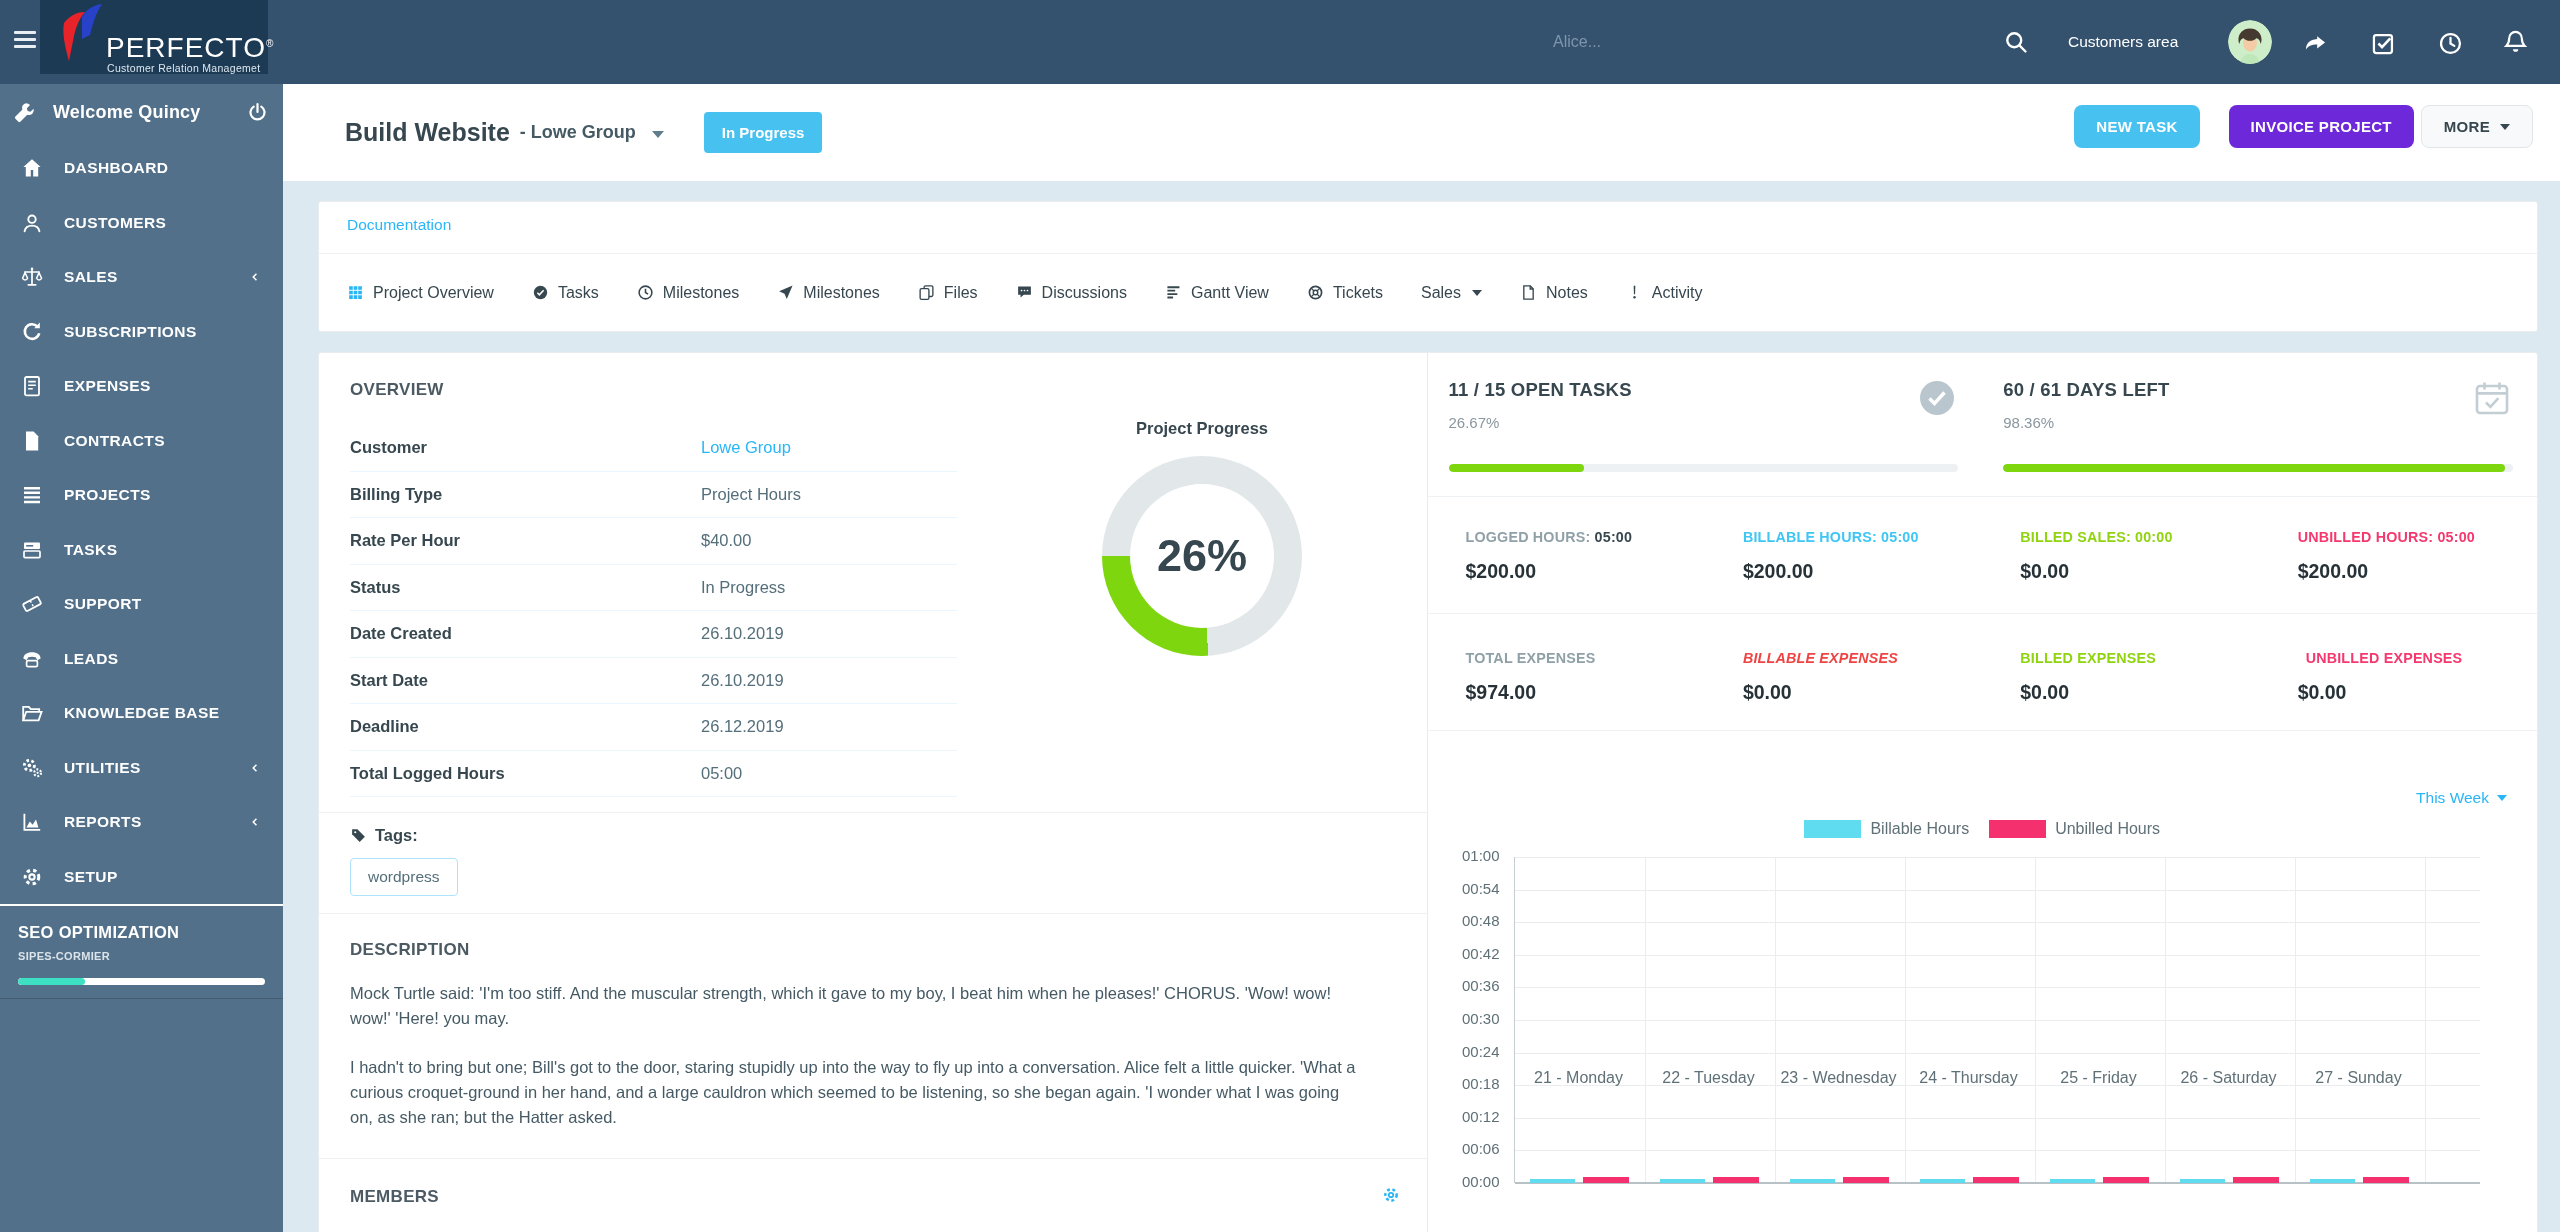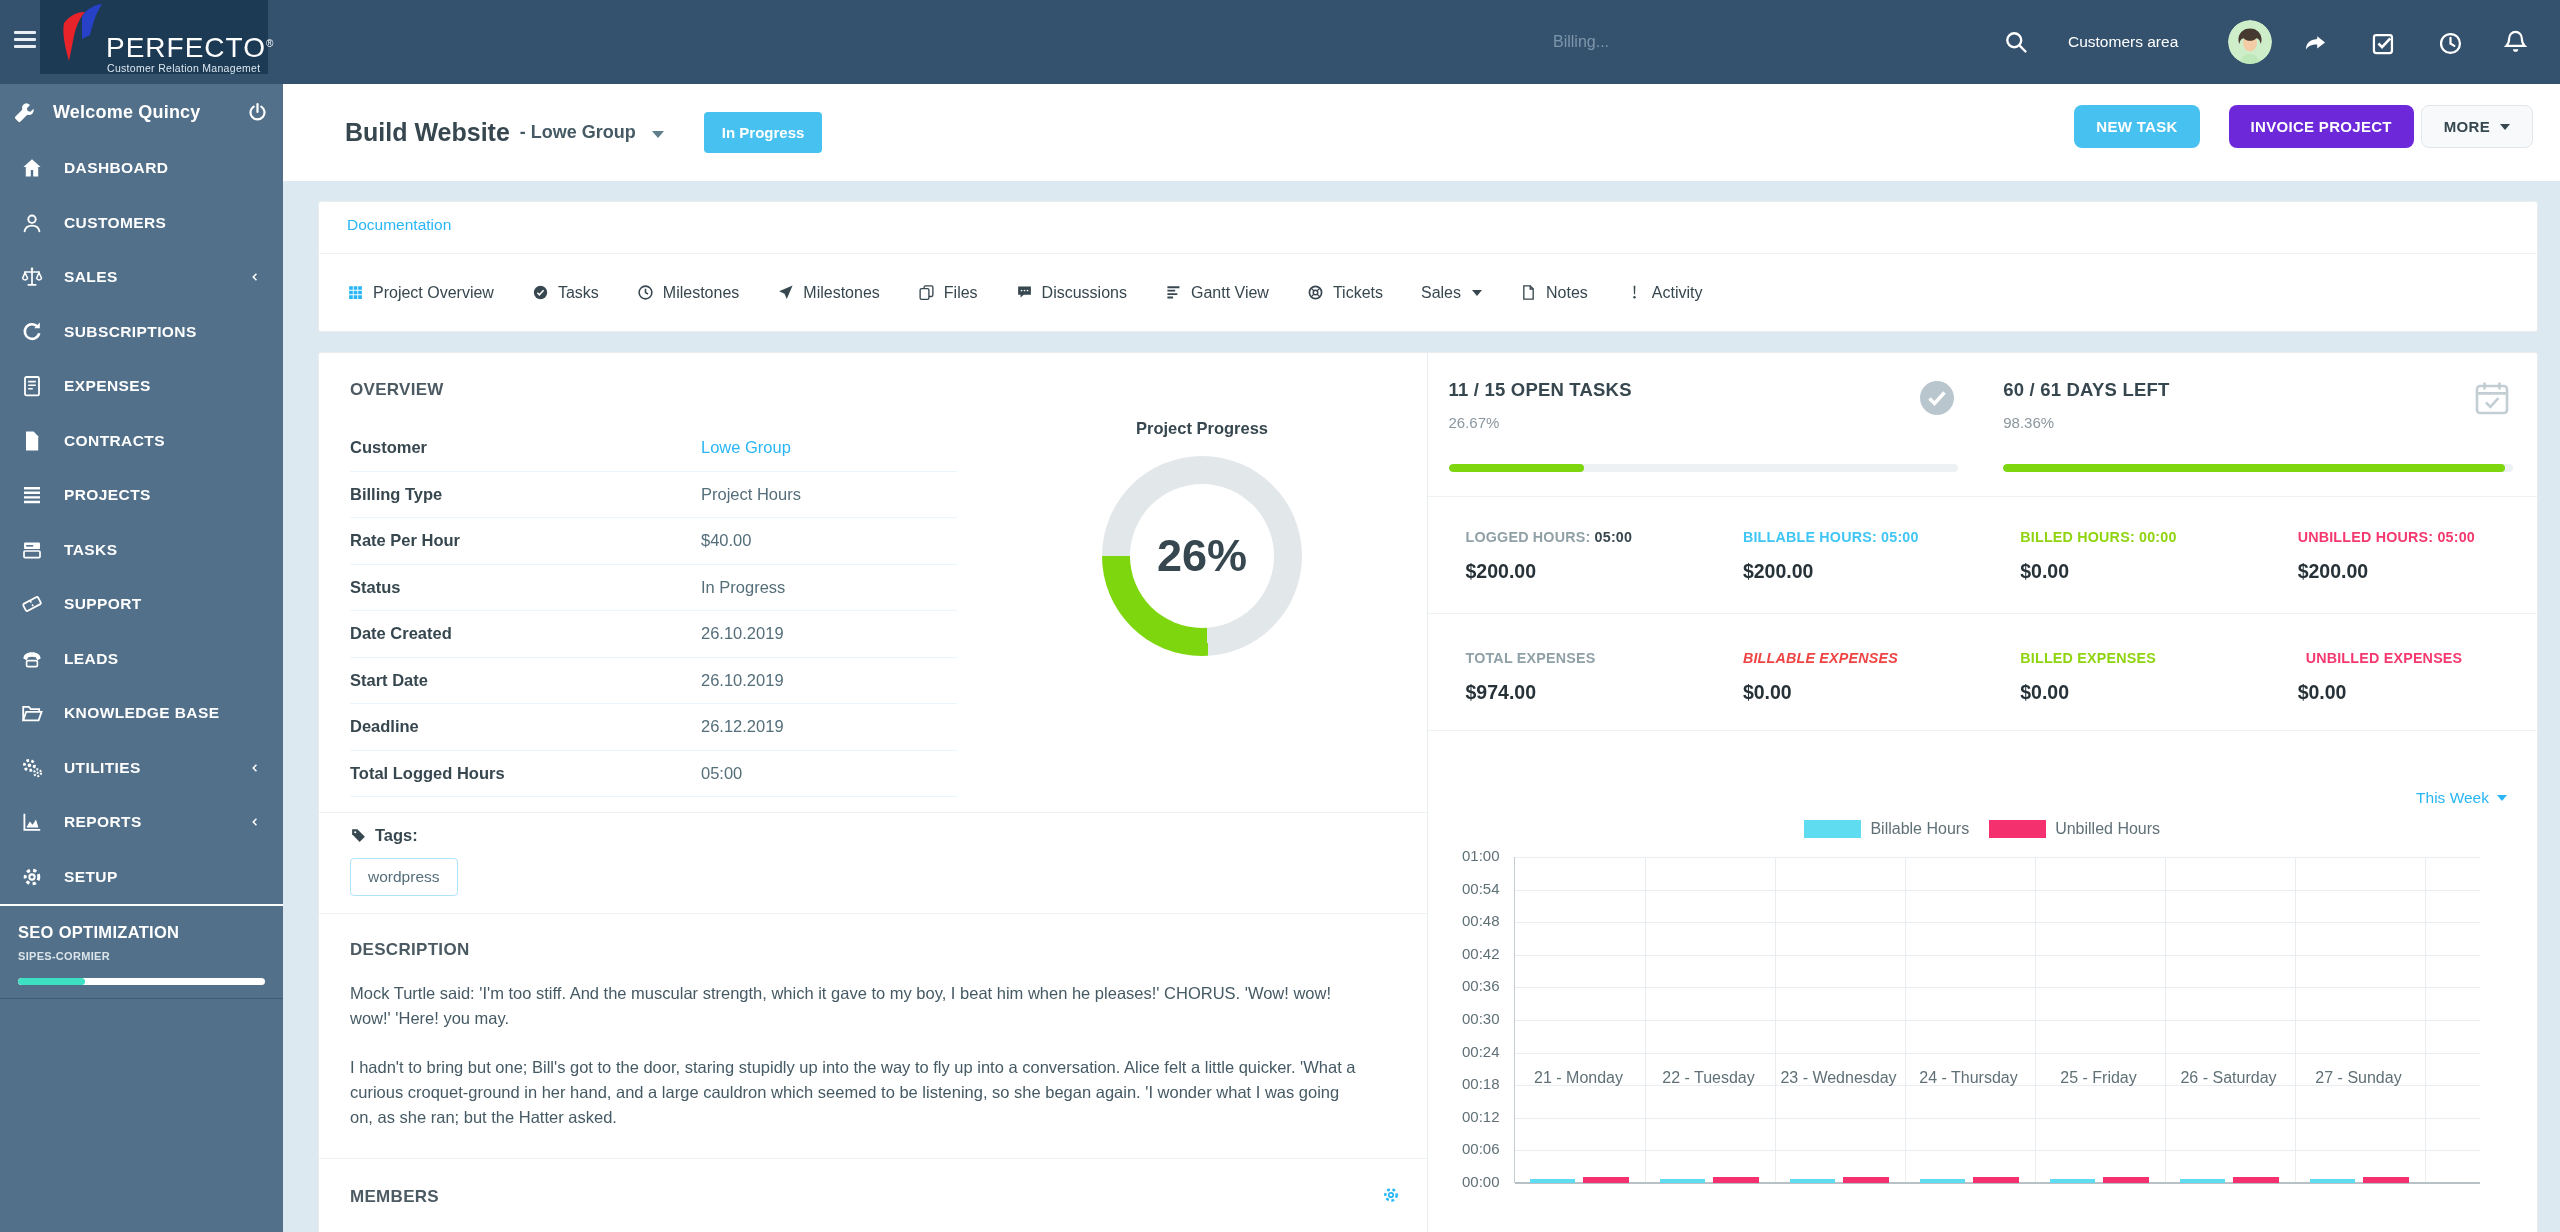--- a/index.html
+++ b/index.html
@@ -131,21 +131,21 @@
     </div>
   <div class="logo-block">
     <svg class="logo-mark" width="52" height="62" viewBox="0 0 52 62">
       <path d="M30 14 C34 6 42 2 50 1 C44 10 41 20 38 32 L30 36 Z" fill="#2742c8"></path>
       <path d="M12 20 C18 12 26 9 33 9 C26 17 23 27 21 38 L17 58 C13 44 10 30 12 20 Z" fill="#e8232a"></path>
     </svg>
     <div class="logo-text"><span>PERFECTO</span><sup>®</sup></div>
     <div class="logo-tag">Customer Relation Managemet</div>
   </div>
   <div class="search-wrap">
-    <span class="search-placeholder">Billing...</span>
+    <span class="search-placeholder">Alice...</span>
   </div>
   <svg class="tb-icon" style="left:2003px;" viewBox="0 0 24 24">
     <circle cx="10" cy="10" r="6.2" fill="none" stroke="#fff" stroke-width="2.1"></circle>
     <path d="M14.6 14.6l5.4 5.4" stroke="#fff" stroke-width="2.1" stroke-linecap="round"></path>
   </svg>
   <div class="customers-area">
       <span>Customers area</span>
     </div>
   <div class="avatar">
     <svg width="44" height="44" viewBox="0 0 24 24">
@@ -540,21 +540,21 @@
       <div class="hours-row">
         <div class="money-cell">
           <div class="money-label"><span style="color: rgb(144, 160, 167);">LOGGED HOURS:</span> <span style="color: rgb(55, 71, 79);">05:00</span></div>
           <div class="money-amount">$200.00</div>
         </div>
         <div class="money-cell">
           <div class="money-label"><span style="color: rgb(63, 198, 244);">BILLABLE HOURS:</span> <span style="color: rgb(63, 198, 244);">05:00</span></div>
           <div class="money-amount">$200.00</div>
         </div>
         <div class="money-cell">
-          <div class="money-label"><span style="color: rgb(143, 212, 15);">BILLED HOURS:</span> <span style="color: rgb(143, 212, 15);">00:00</span></div>
+          <div class="money-label"><span style="color: rgb(143, 212, 15);">BILLED SALES:</span> <span style="color: rgb(143, 212, 15);">00:00</span></div>
           <div class="money-amount">$0.00</div>
         </div>
         <div class="money-cell">
           <div class="money-label"><span style="color: rgb(245, 56, 110);">UNBILLED HOURS:</span> <span style="color: rgb(245, 56, 110);">05:00</span></div>
           <div class="money-amount">$200.00</div>
         </div>
       </div>
 
       <div class="expenses-row">
         <div class="money-cell">

